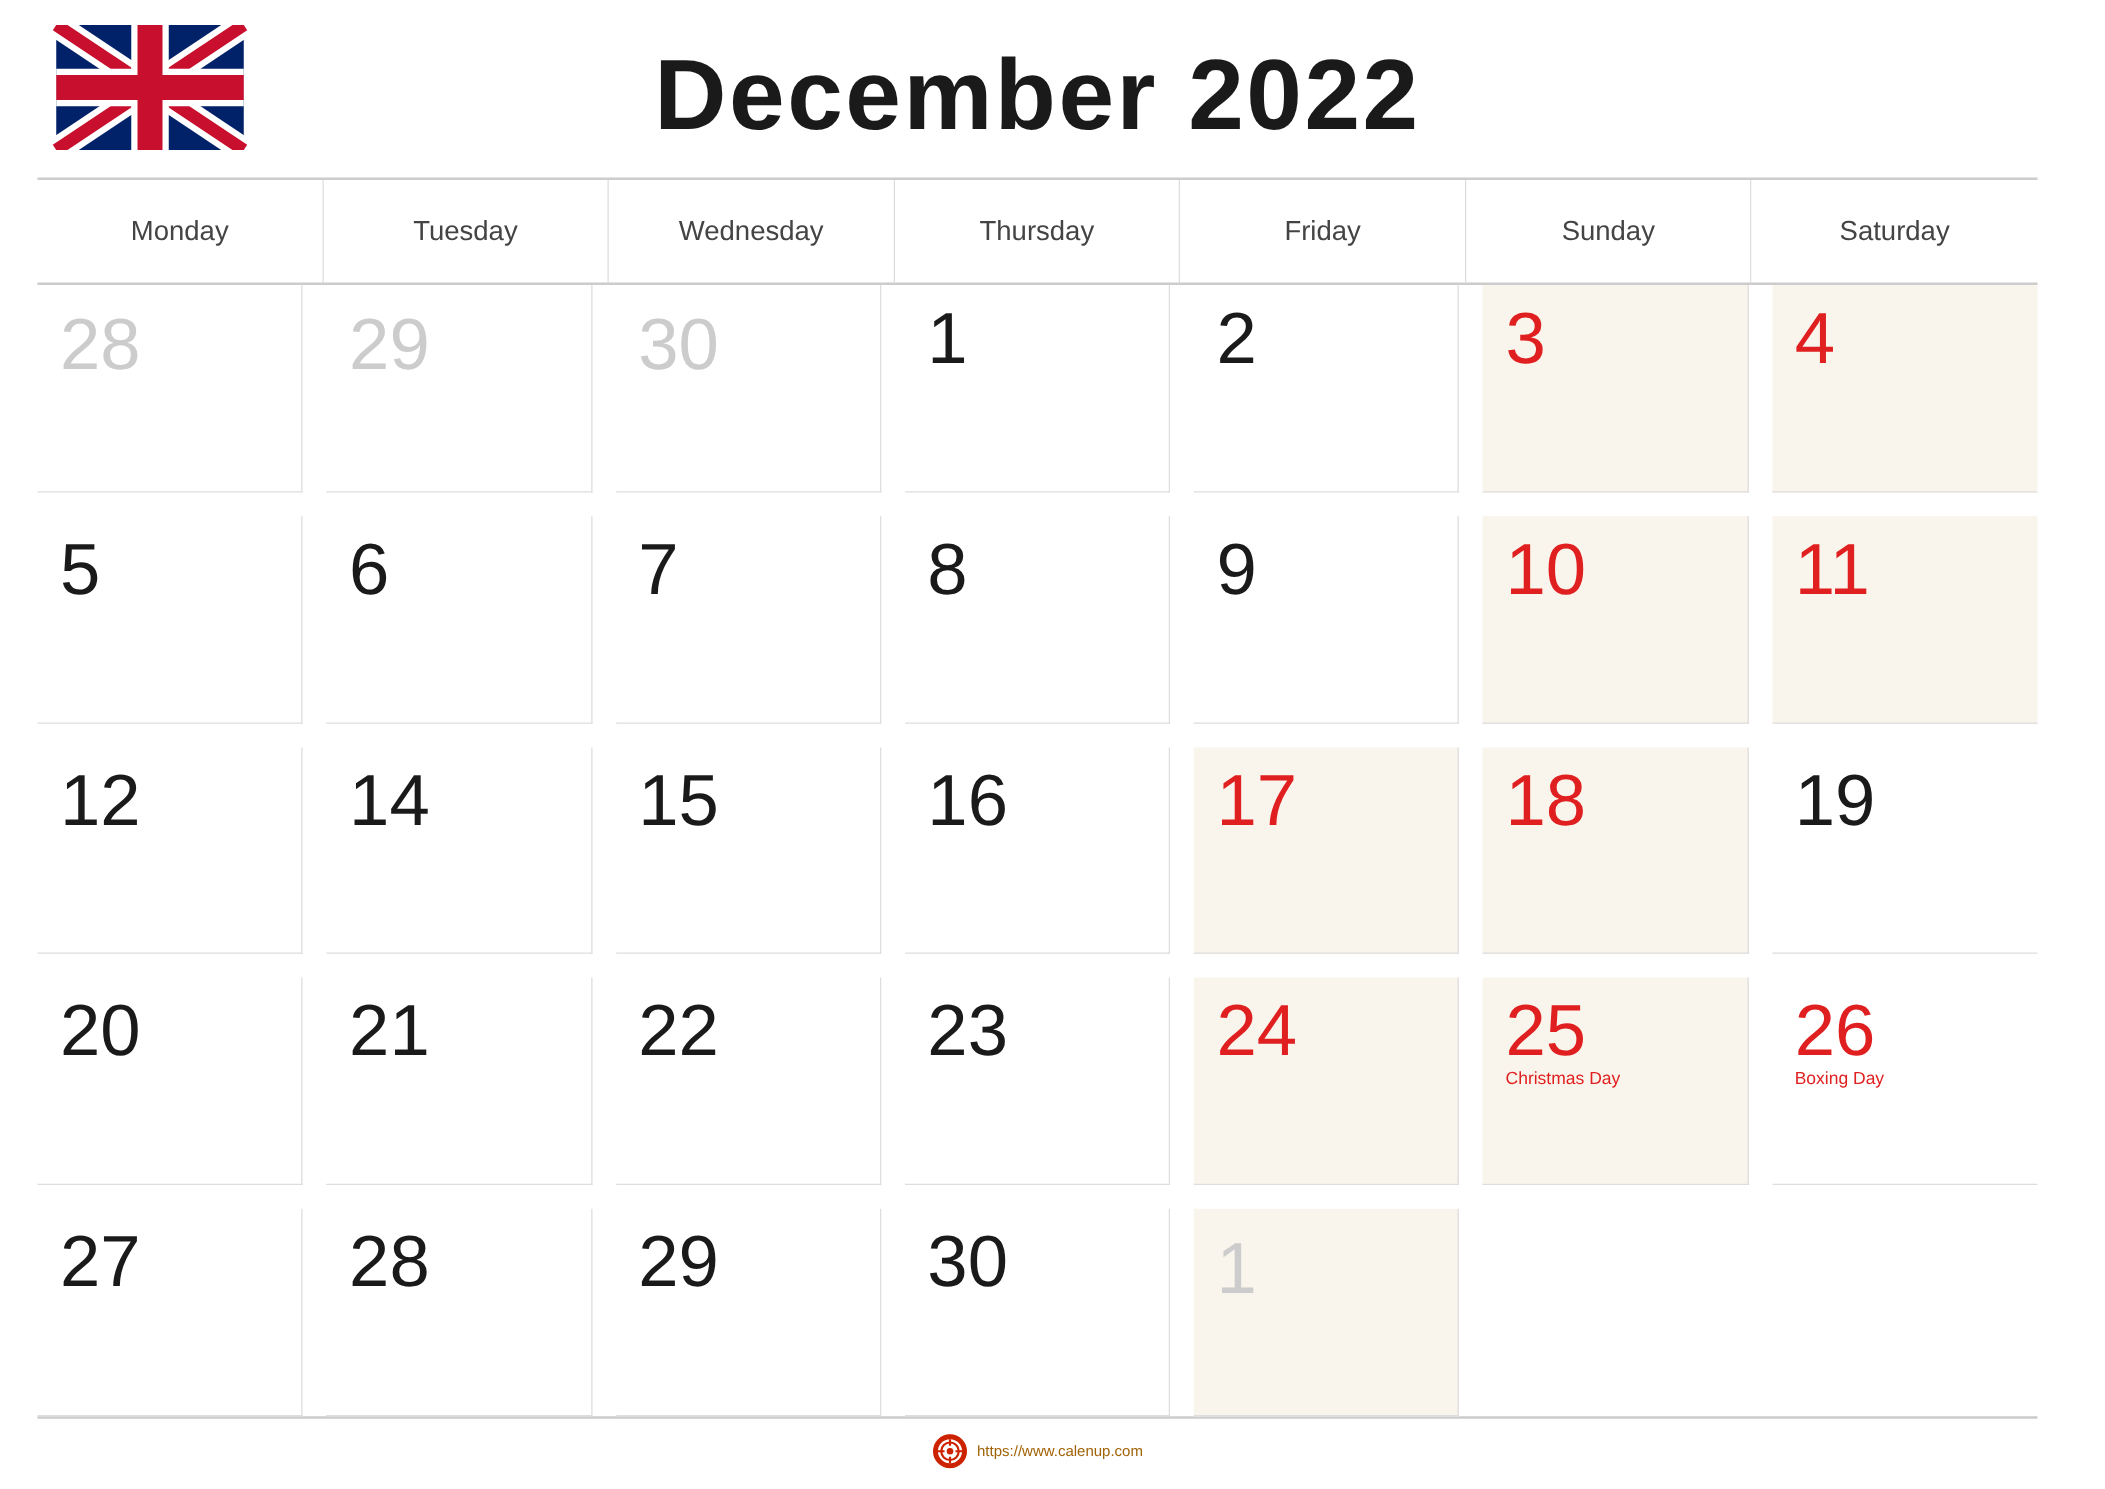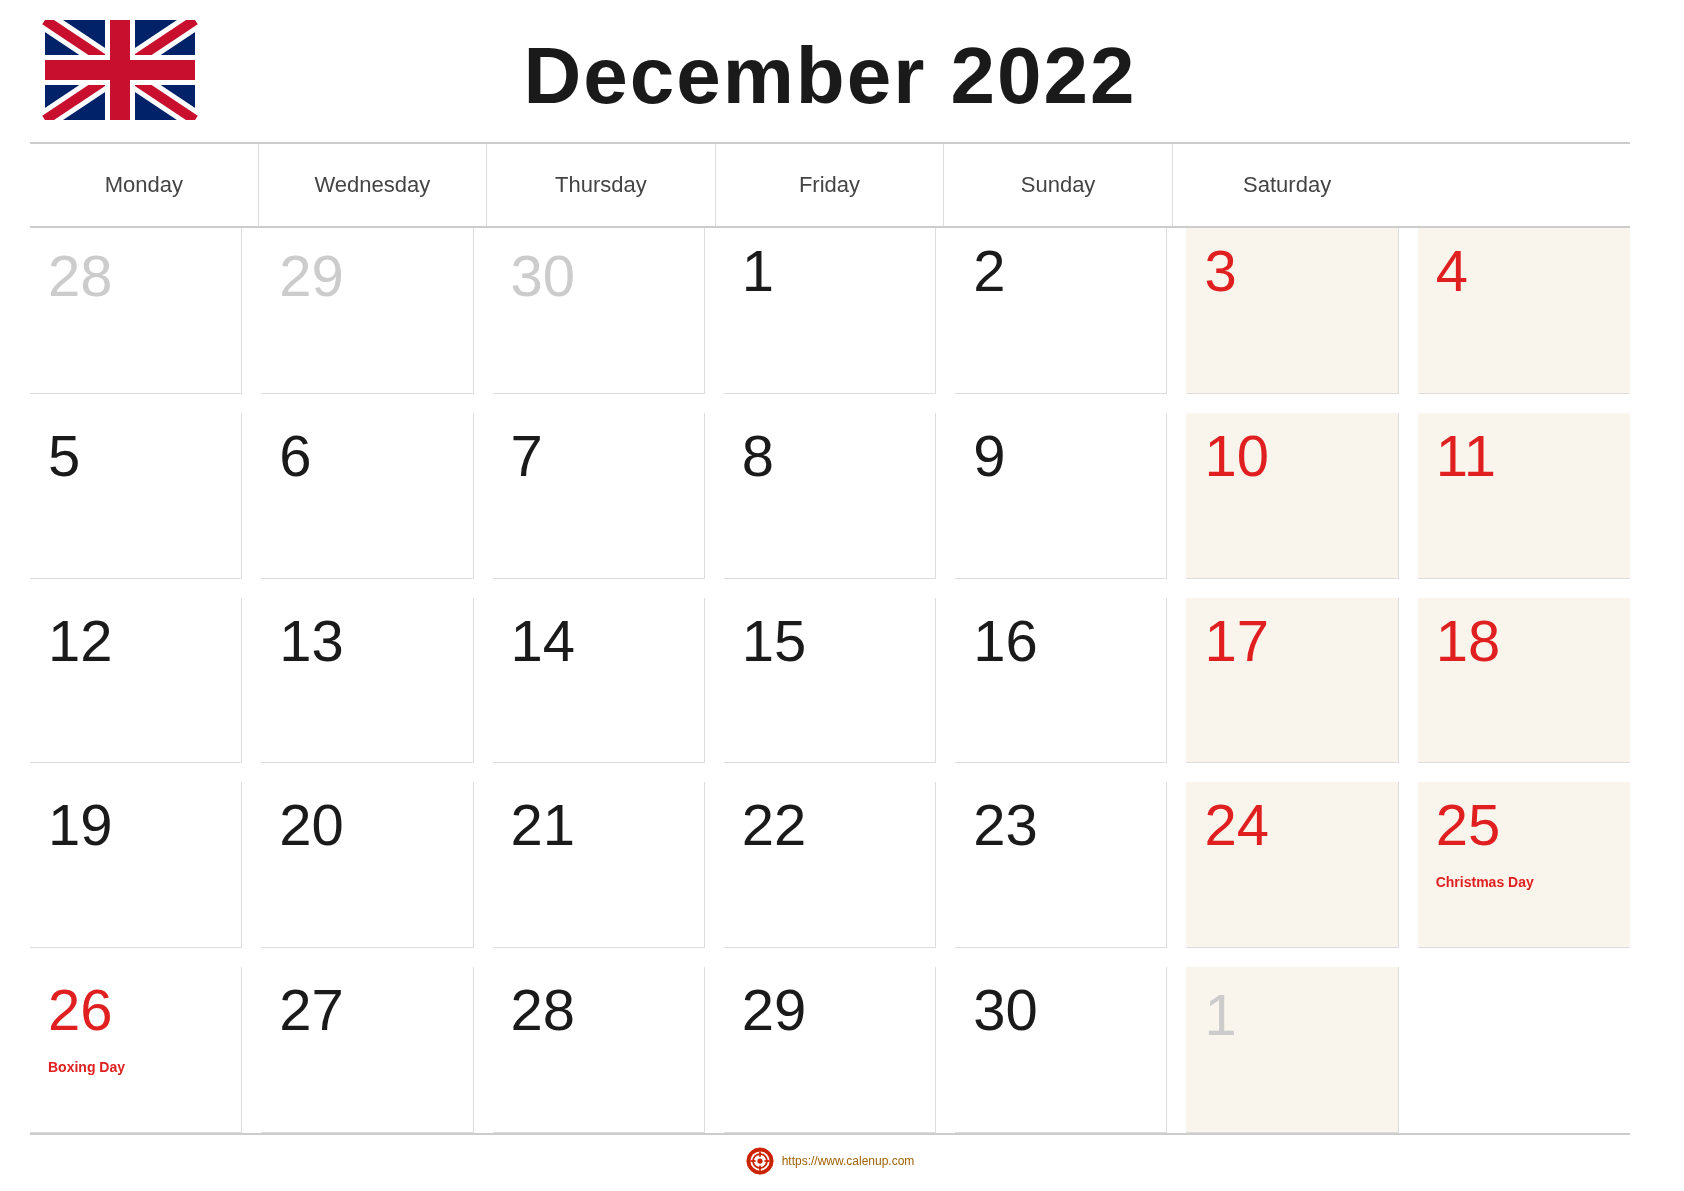--- a/index.html
+++ b/index.html
@@ -105,22 +105,22 @@
       line-height: 1;
     }
 
     .day-num.red {
       color: #e02020;
     }
 
     .holiday-label {
       font-size: 14px;
       color: #e02020;
-      margin-top: 20px;
-      font-weight: 700;
+      margin-top: 0;
+      font-weight: 400;
     }
 
     
     .footer {
       display: flex;
       justify-content: center;
       align-items: center;
       padding: 12px 0 6px 0;
       gap: 8px;
     }
@@ -158,20 +158,21 @@
         <rect x="26" y="0" width="8" height="40" fill="#C8102E"></rect>
         <rect x="0" y="16" width="60" height="8" fill="#C8102E"></rect>
       </svg>
     </div>
 
     <h1 class="month-title">December 2022</h1>
   </div>
 
   <div class="day-headers">
     <div class="day-header">Monday</div>
+    <div class="day-header">Tuesday</div>
     <div class="day-header">Wednesday</div>
     <div class="day-header">Thursday</div>
     <div class="day-header">Friday</div>
     <div class="day-header">Sunday</div>
     <div class="day-header">Saturday</div>
   </div>
 
   <div class="calendar-grid" id="cal-grid">
   <div class="cal-cell prev-month">
         <span style="color: rgb(204, 204, 204); font-size: 58px; font-weight: 400;">28</span>
@@ -210,23 +211,20 @@
         <span class="day-num">9</span>
       </div>
       <div class="cal-cell weekend">
         <span class="day-num red">10</span>
       </div>
       <div class="cal-cell weekend">
         <span class="day-num red">11</span>
       </div>
       <div class="cal-cell">
         <span class="day-num">12</span>
-      </div>
-      <div class="cal-cell">
-        <span class="day-num">13</span>
       </div>
       <div class="cal-cell">
         <span class="day-num">14</span>
       </div>
       <div class="cal-cell">
         <span class="day-num">15</span>
       </div>
       <div class="cal-cell">
         <span class="day-num">16</span>
       </div>

